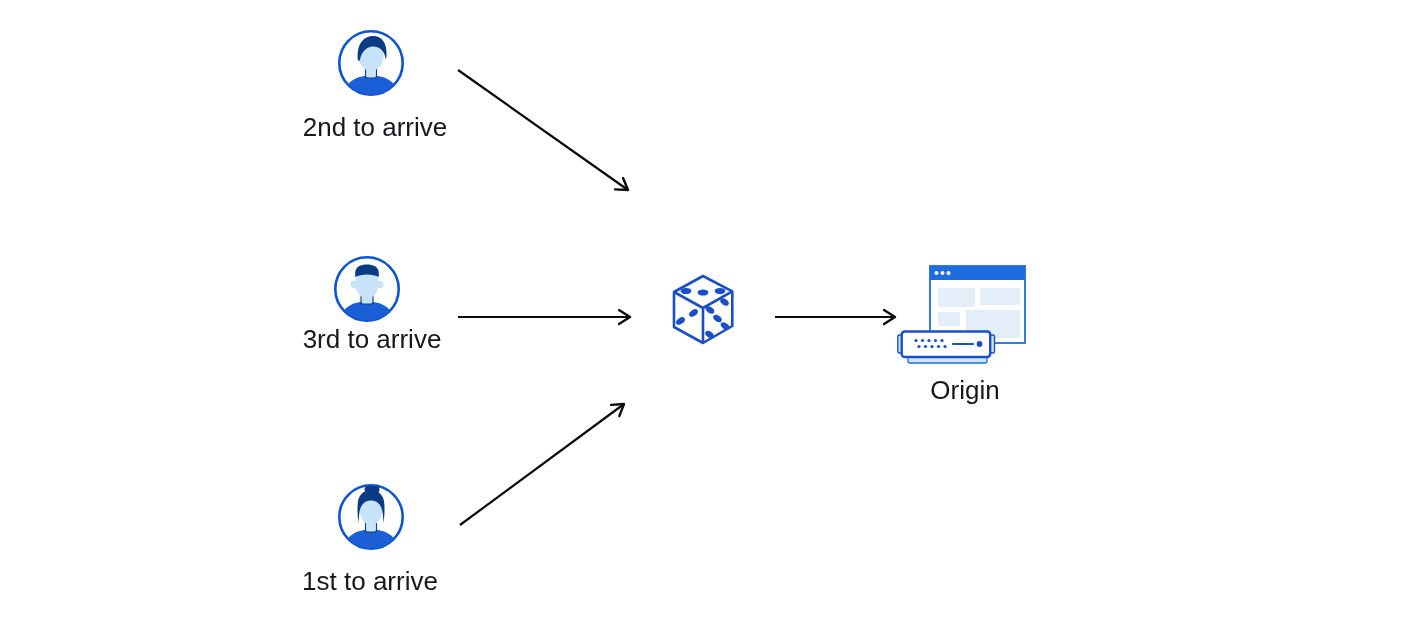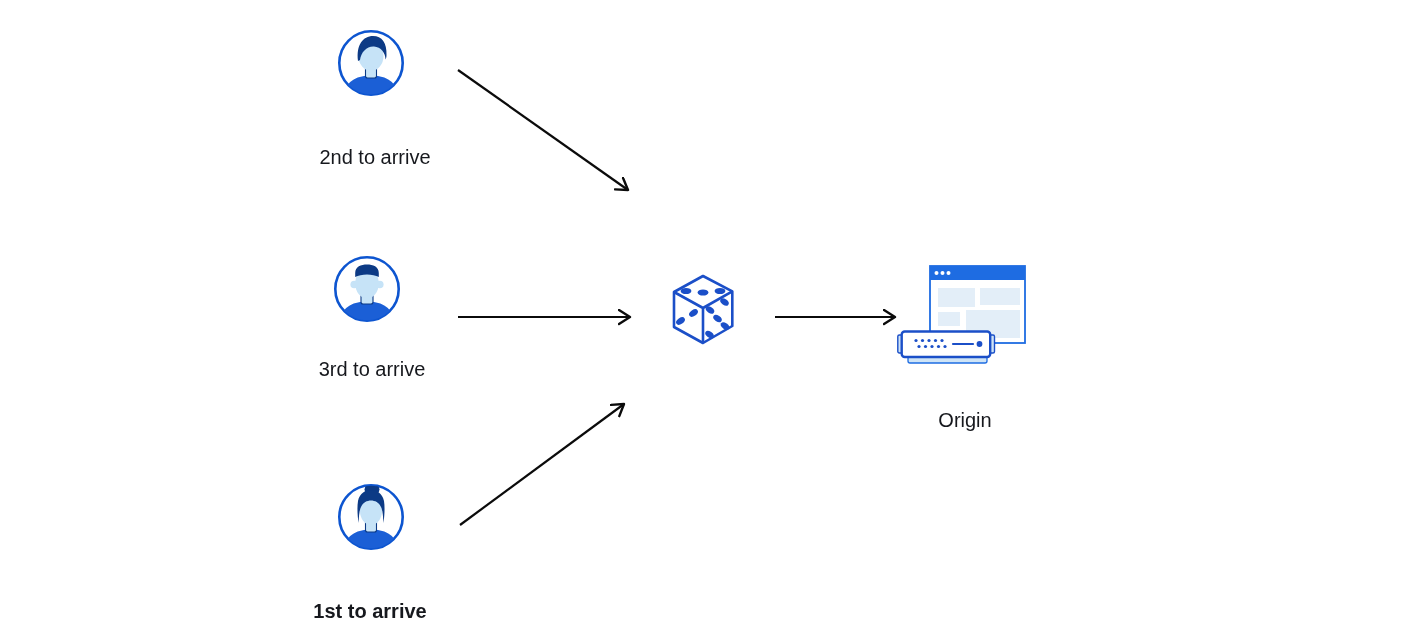--- a/index.html
+++ b/index.html
@@ -7,25 +7,24 @@
     position:relative;
     width:1405px;height:633px;
     background:#ffffff;
     font-family:"Liberation Sans",sans-serif;
     overflow:hidden;
   }
   .abs{position:absolute;}
   .node-label{
     position:absolute;
     transform:translateX(-50%);
-    font-size:20px;
+    font-size:26px;
     line-height:22px;
     color:#16181d;
     white-space:nowrap;
-    margin-top:30px;
   }
   svg{display:block;}
 </style>
 </head>
 <body>
 
 <div class="canvas">
 
   <svg class="abs" style="left:0;top:0;" width="1405" height="633" viewBox="0 0 1405 633">
     <defs>
@@ -88,21 +87,21 @@
       <ellipse cx="1" cy="-27.5" rx="7.5" ry="5.5" fill="#0c3a85"></ellipse>
       <path d="M-29,34 C-25,17 -13,12.5 0,12.5 C13,12.5 25,17 29,34 L29,36 L-29,36 Z" fill="#1b5fd6"></path>
       <rect x="-5.5" y="-2" width="11" height="17" rx="2" fill="#c6e3f7" stroke="#0c3a85" stroke-width="1.1"></rect>
       <ellipse cx="0" cy="-6" rx="11" ry="14" fill="#c6e3f7"></ellipse>
       <path d="M-12.5,6 C-13.5,-2 -14,-10 -13,-16 C-11.5,-24 -5,-27 0,-27
                C5,-27 11.5,-24 13,-16 C14,-10 13.5,-2 12.5,6
                C12,0 12,-6 10,-10 C8,-14.5 4,-16.5 0,-16.5
                C-4,-16.5 -8,-14.5 -10,-10 C-12,-6 -12,0 -12.5,6 Z" fill="#0c3a85"></path>
     </g>
   </svg>
-  <div class="node-label" style="left:370px;top:570px;font-weight:bold;">1st to arrive</div>
+  <div class="node-label" style="left:370px;top:570px;">1st to arrive</div>
 
   <svg class="abs" style="left:664px;top:262px;" width="80" height="88" viewBox="0 0 80 88">
     <g stroke="#1b4fc8" stroke-width="2.6" stroke-linejoin="round" fill="#ffffff">
       <path d="M39,14 L68.3,29.3 L68.3,64 L39,81 L10,65 L10,30 Z"></path>
       <path d="M10,30 L39,46 L68.3,29.3 M39,46 L39,81" fill="none"></path>
     </g>
     <g fill="#1b4fc8">
 
       <ellipse cx="22" cy="29" rx="5.4" ry="3.1"></ellipse>
       <ellipse cx="39" cy="30.5" rx="5.4" ry="3.1"></ellipse>

